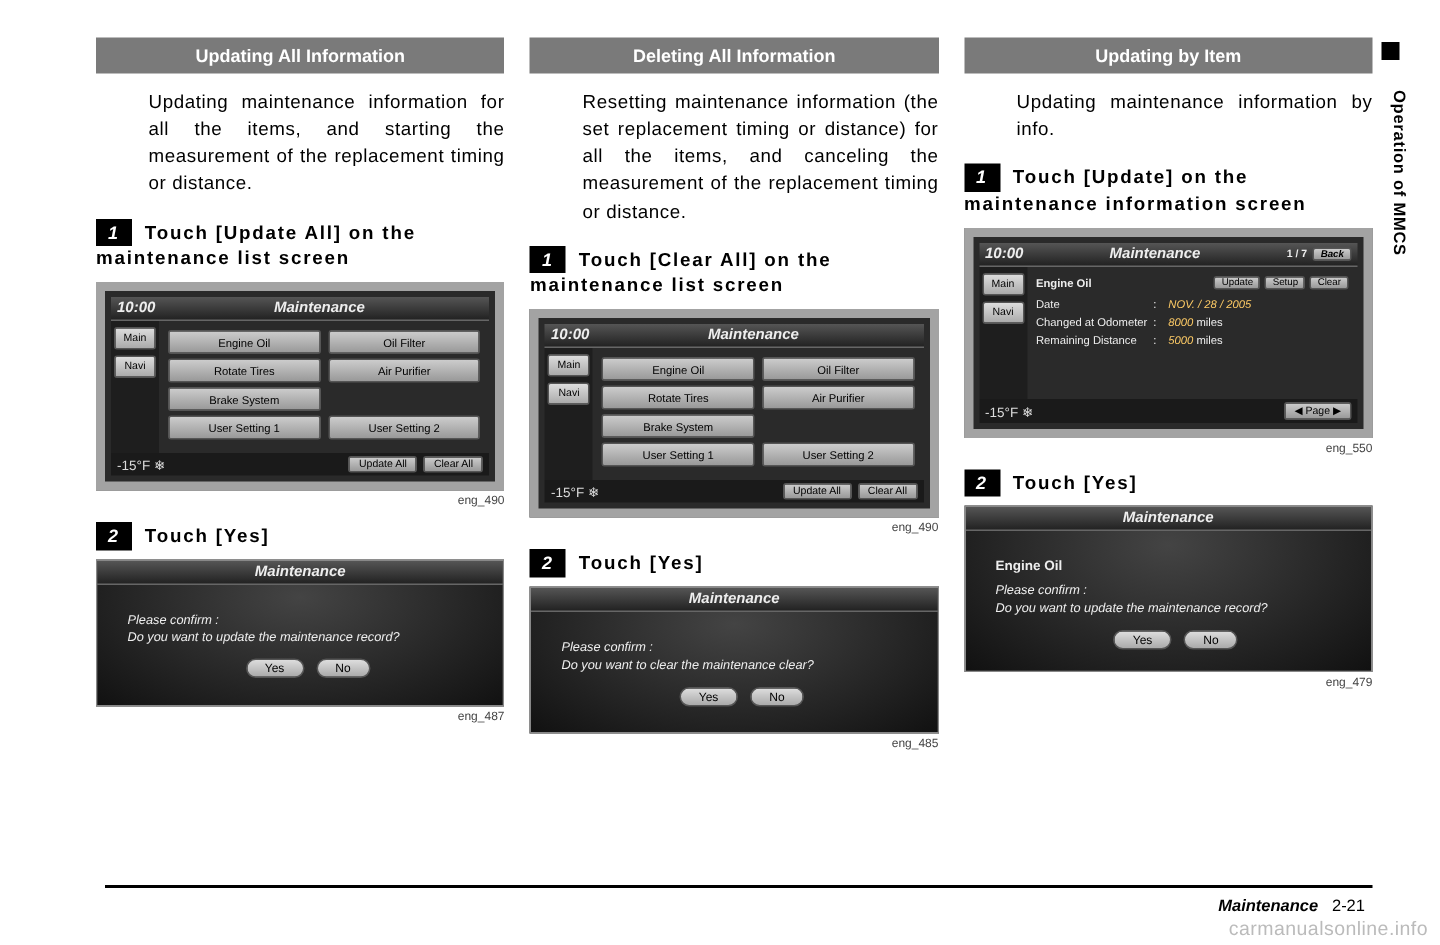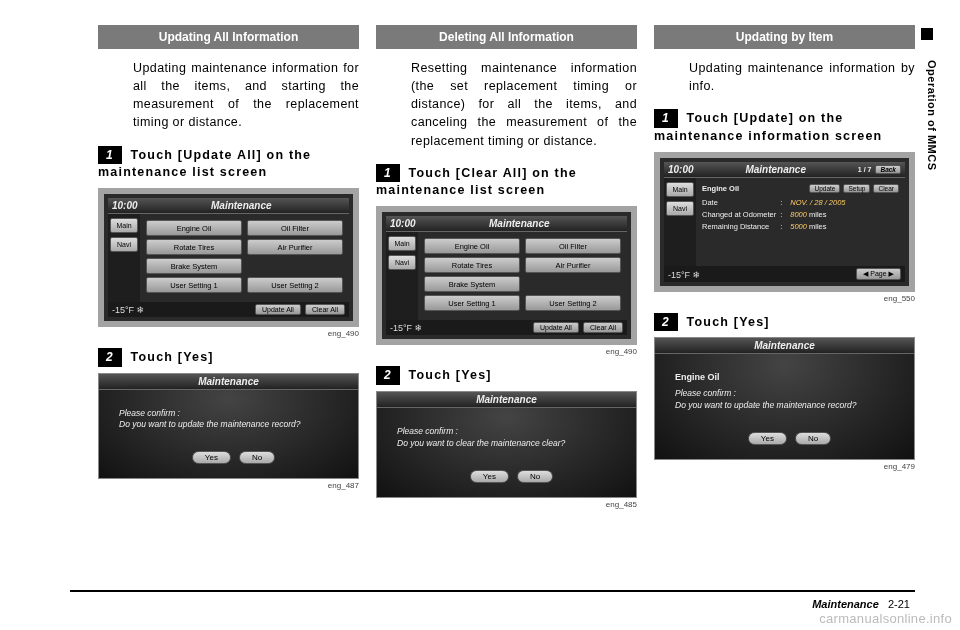--- a/index.html
+++ b/index.html
@@ -7,21 +7,21 @@
     width: 960px;
     height: 630px;
     background: #fff;
     font-family: Arial, Helvetica, sans-serif;
     font-size: 11px;
     color: #000;
     position: relative;
     overflow: hidden;
   }
   .page {
-    padding: 25px 45px 0 98px;
+    padding: 25px 45px 0 64px;
     display: flex;
     gap: 17px;
     height: 560px;
   }
   .col {
     flex: 1;
     min-width: 0;
   }
   .section-header {
     background: #7a7a7a;
@@ -156,21 +156,21 @@
   }
   .confirm-text {
     font-size: 8.5px;
     font-style: italic;
     line-height: 1.4;
   }
   .yn-row {
     display: flex;
     gap: 8px;
     justify-content: center;
-    margin-top: 20px;
+    margin-top: 8px;
   }
   .yn-btn {
     background: linear-gradient(#ddd,#aaa);
     color: #000;
     font-size: 8px;
     padding: 1px 12px;
     border: 1px solid #555;
     border-radius: 7px;
   }
   .info-rows {

